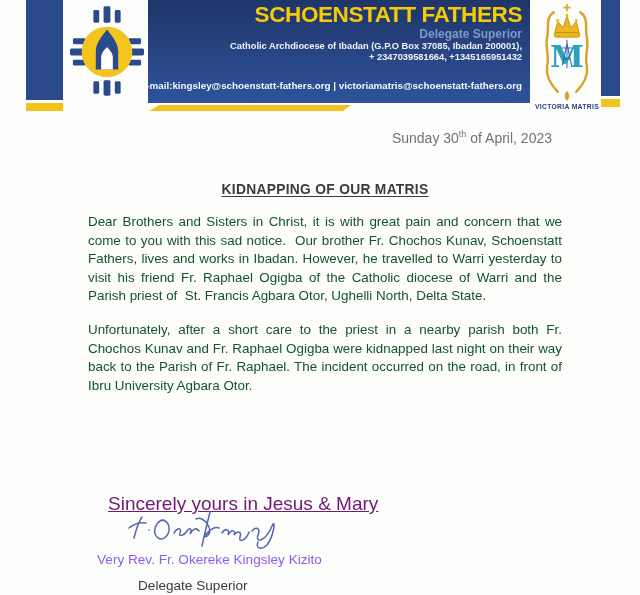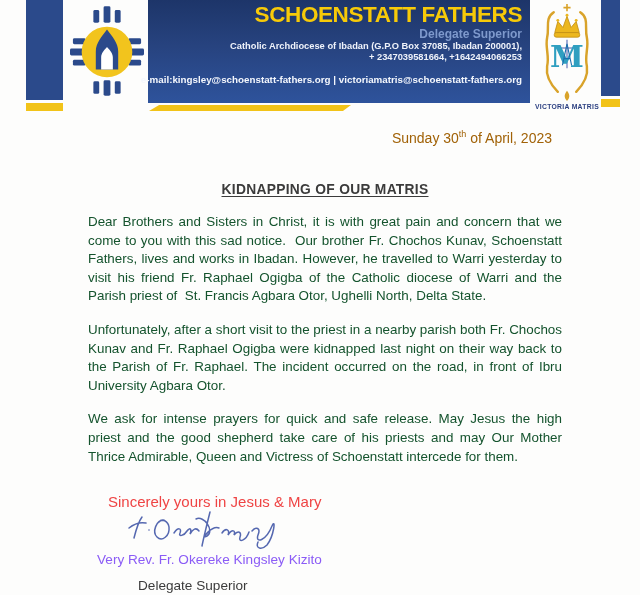--- a/index.html
+++ b/index.html
@@ -17,48 +17,48 @@
     display:flex;flex-direction:column;align-items:flex-end;
     padding:2px 8px 0 0;box-sizing:border-box;
   }
   .band .org{
     font-size:22.5px;font-weight:800;letter-spacing:-0.4px;
     color:#f7ca08;line-height:26px;white-space:nowrap;
   }
   .band .role{font-size:12px;font-weight:700;color:#7e99cc;line-height:13px;}
   .band .vname{font-size:14.5px;font-weight:700;color:#c6d6ef;line-height:17px;}
   .band .small{font-size:9.3px;font-weight:700;color:#eef2fa;line-height:11px;white-space:nowrap;}
-  .band .email{font-size:9.8px;font-weight:700;color:#f4f7fd;line-height:12px;margin-top:11px;white-space:nowrap;}
+  .band .email{font-size:9.8px;font-weight:700;color:#f4f7fd;line-height:12px;margin-top:17px;white-space:nowrap;}
   .gold-strip{
     position:absolute;left:149px;top:105px;width:202px;height:6px;
     background:#f2c318;
     clip-path:polygon(0 100%,5% 0,100% 0,96% 100%);
   }
   .crest-wrap{position:absolute;left:538px;top:3px;width:58px;height:110px;}
   .crest-caption{
     position:absolute;left:530px;top:103px;width:74px;text-align:center;
     font-size:6.8px;font-weight:800;color:#2b3f80;letter-spacing:.3px;white-space:nowrap;
   }
   
   .dateline{
     position:absolute;top:129px;right:88px;
-    font-size:14px;color:#a16207;
+    font-size:14px;color:#737373;
   }
   .dateline sup{font-size:9px;}
   .body-col{position:absolute;left:88px;width:474px;top:182px;}
   .doc-title{
     text-align:center;font-size:13.8px;font-weight:800;letter-spacing:.3px;
     text-decoration:underline;text-underline-offset:2px;color:#3b3b3b;
     margin:0 0 16px 0;
   }
   .body-col p{
     margin:0 0 15px 0;font-size:13.4px;line-height:18.6px;
     text-align:justify;color:#14532d;
   }
-  .closing{position:absolute;left:108px;top:493px;font-size:15px;color:#ef4444;}
+  .closing{position:absolute;left:108px;top:493px;font-size:19px;color:#701a75;text-decoration:underline;}
   .sig{position:absolute;left:124px;top:506px;}
   .signatory{position:absolute;left:97px;top:552px;font-size:13.6px;color:#8b5cf6;}
   .sig-role{position:absolute;left:138px;top:578px;font-size:13.6px;color:#3b3b3b;}
 </style>
 </head>
 <body>
 
 <div class="page">
 
   <div class="vbar" style="left:26px;top:0;width:37px;height:100px;"></div>
@@ -87,21 +87,21 @@
       <circle cx="38" cy="47" r="26" fill="#f2c41d"></circle>
       <path d="M38,24 C33,31 26.5,37.5 26.5,46.5 L26.5,65 L49.5,65 L49.5,46.5 C49.5,37.5 43,31 38,24 Z" fill="#2b4a8b"></path>
       <path d="M38,42 C35.2,45.2 32,48.4 32,52.5 L32,65 L44,65 L44,52.5 C44,48.4 40.8,45.2 38,42 Z" fill="#ffffff"></path>
     </svg>
   </div>
 
   <div class="band">
     <div class="org">SCHOENSTATT FATHERS</div>
     <div class="role">Delegate Superior</div>
     <div class="small">Catholic Archdiocese of Ibadan (G.P.O Box 37085, Ibadan 200001),</div>
-    <div class="small">+ 2347039581664, +1642494066253</div>
+    <div class="small">+ 2347039581664, +1345165951432</div>
     <div class="email">e-mail:kingsley@schoenstatt-fathers.org | victoriamatris@schoenstatt-fathers.org</div>
   </div>
   <div class="gold-strip"></div>
 
   <div class="crest-wrap">
     <svg width="58" height="100" viewBox="0 0 56 98">
 
       <path d="M28,1 L28,8 M24.5,4.5 L31.5,4.5" stroke="#d9a32a" stroke-width="1.6" fill="none"></path>
 
       <path d="M15,9 C6,15 11,24 8.5,34 C6.5,44 11,52 8.5,62 C7,72 12,80 19,87" stroke="#d9a32a" stroke-width="2.4" fill="none" stroke-linecap="round"></path>
@@ -127,22 +127,21 @@
   <div class="vbar" style="left:601px;top:0;width:19px;height:96px;"></div>
   <div class="vbar-yellow" style="left:601px;top:99px;width:19px;height:8px;"></div>
 
   <div class="dateline">
     <span>Sunday 30</span><sup>th</sup><span> of April, 2023</span>
   </div>
 
   <div class="body-col">
     <div class="doc-title">KIDNAPPING OF OUR MATRIS</div>
     <p>Dear Brothers and Sisters in Christ, it is with great pain and concern that we come to you with this sad notice.&nbsp; Our brother Fr. Chochos Kunav, Schoenstatt Fathers, lives and works in Ibadan. However, he travelled to Warri yesterday to visit his friend Fr. Raphael Ogigba of the Catholic diocese of Warri and the Parish priest of&nbsp; St. Francis Agbara Otor, Ughelli North, Delta State.</p>
-    <p>Unfortunately, after a short visit to the priest in a nearby parish both Fr. Chochos Kunav and Fr. Raphael Ogigba were kidnapped last night on their way back to the Parish of Fr. Raphael. The incident occurred on the road, in front of Ibru University Agbara Otor.</p>
-    <p>We ask for intense prayers for quick and safe release. May Jesus the high priest and the good shepherd take care of his priests and may Our Mother Thrice Admirable, Queen and Victress of Schoenstatt intercede for them.</p>
+    <p>Unfortunately, after a short care to the priest in a nearby parish both Fr. Chochos Kunav and Fr. Raphael Ogigba were kidnapped last night on their way back to the Parish of Fr. Raphael. The incident occurred on the road, in front of Ibru University Agbara Otor.</p>
   </div>
 
   <div class="closing">Sincerely yours in Jesus &amp; Mary</div>
 
   <div class="sig">
     <svg width="160" height="46" viewBox="0 0 160 46">
       <g stroke="#5568b0" stroke-width="1.5" fill="none" stroke-linecap="round">
 
         <path d="M10,32 C12,24 15,15 18,11 M5,22 C11,17 17,16 22,17"></path>
         <circle cx="25" cy="24" r="0.8" fill="#5568b0" stroke="none"></circle>

